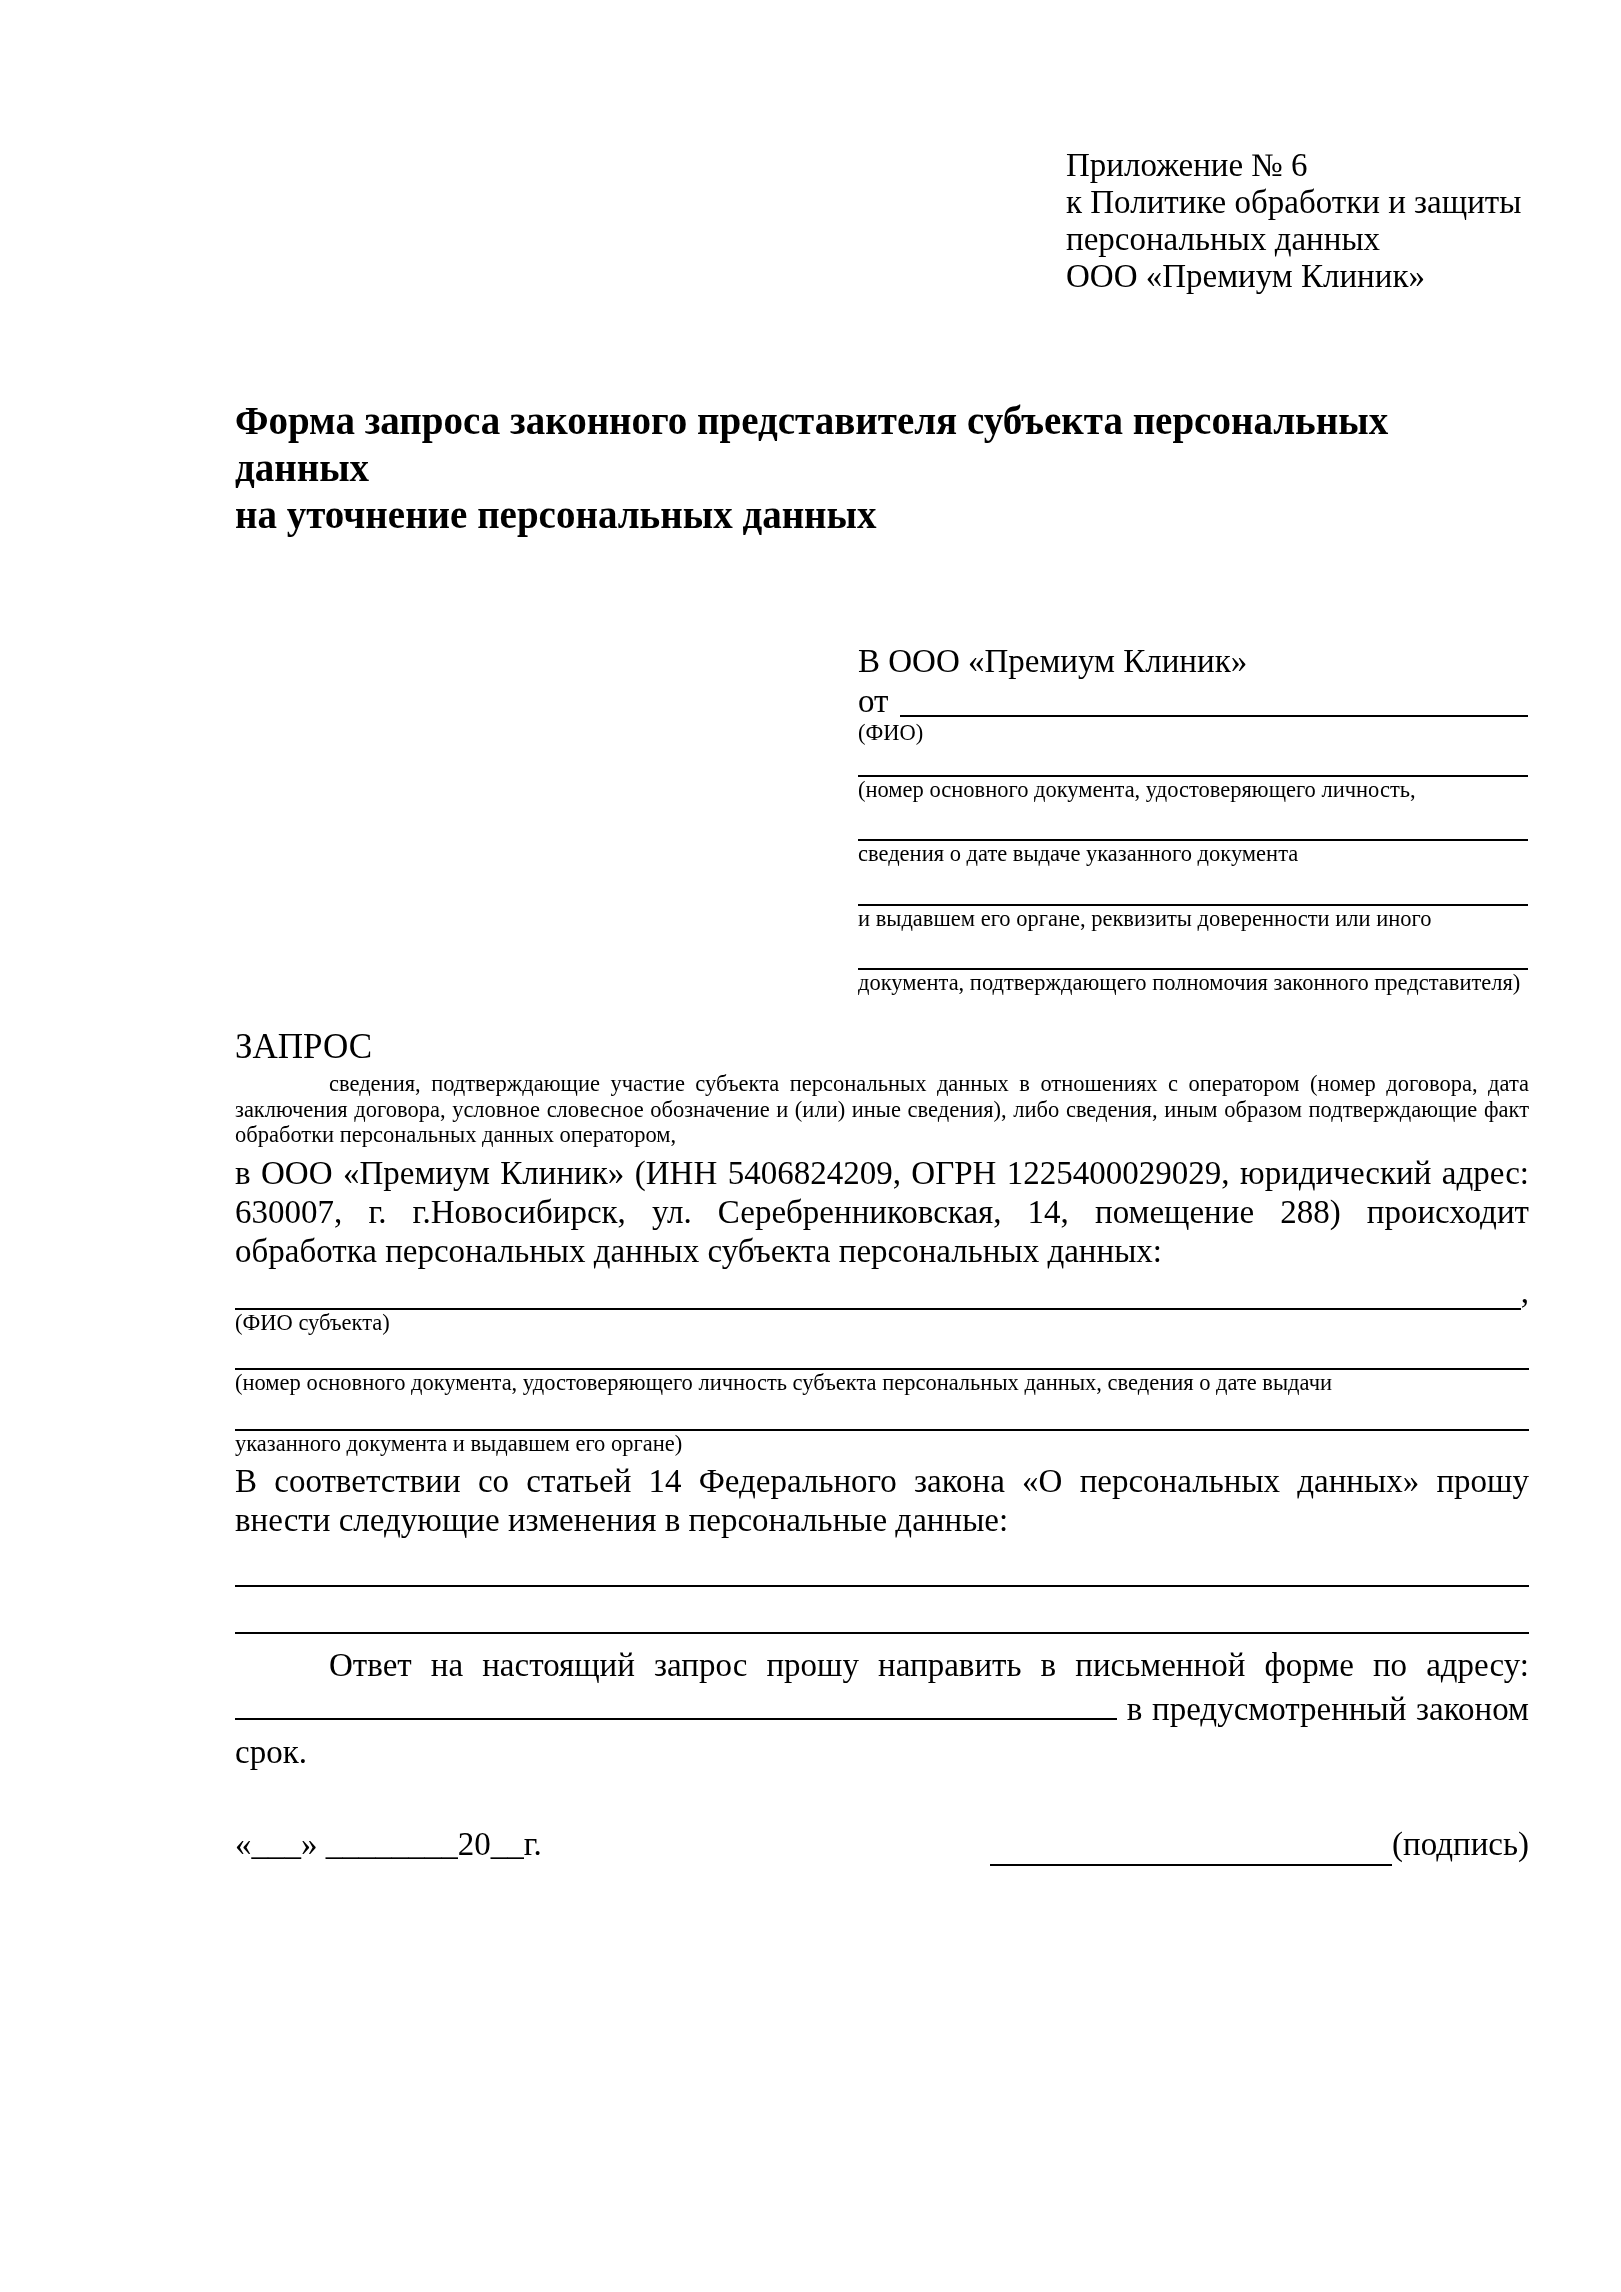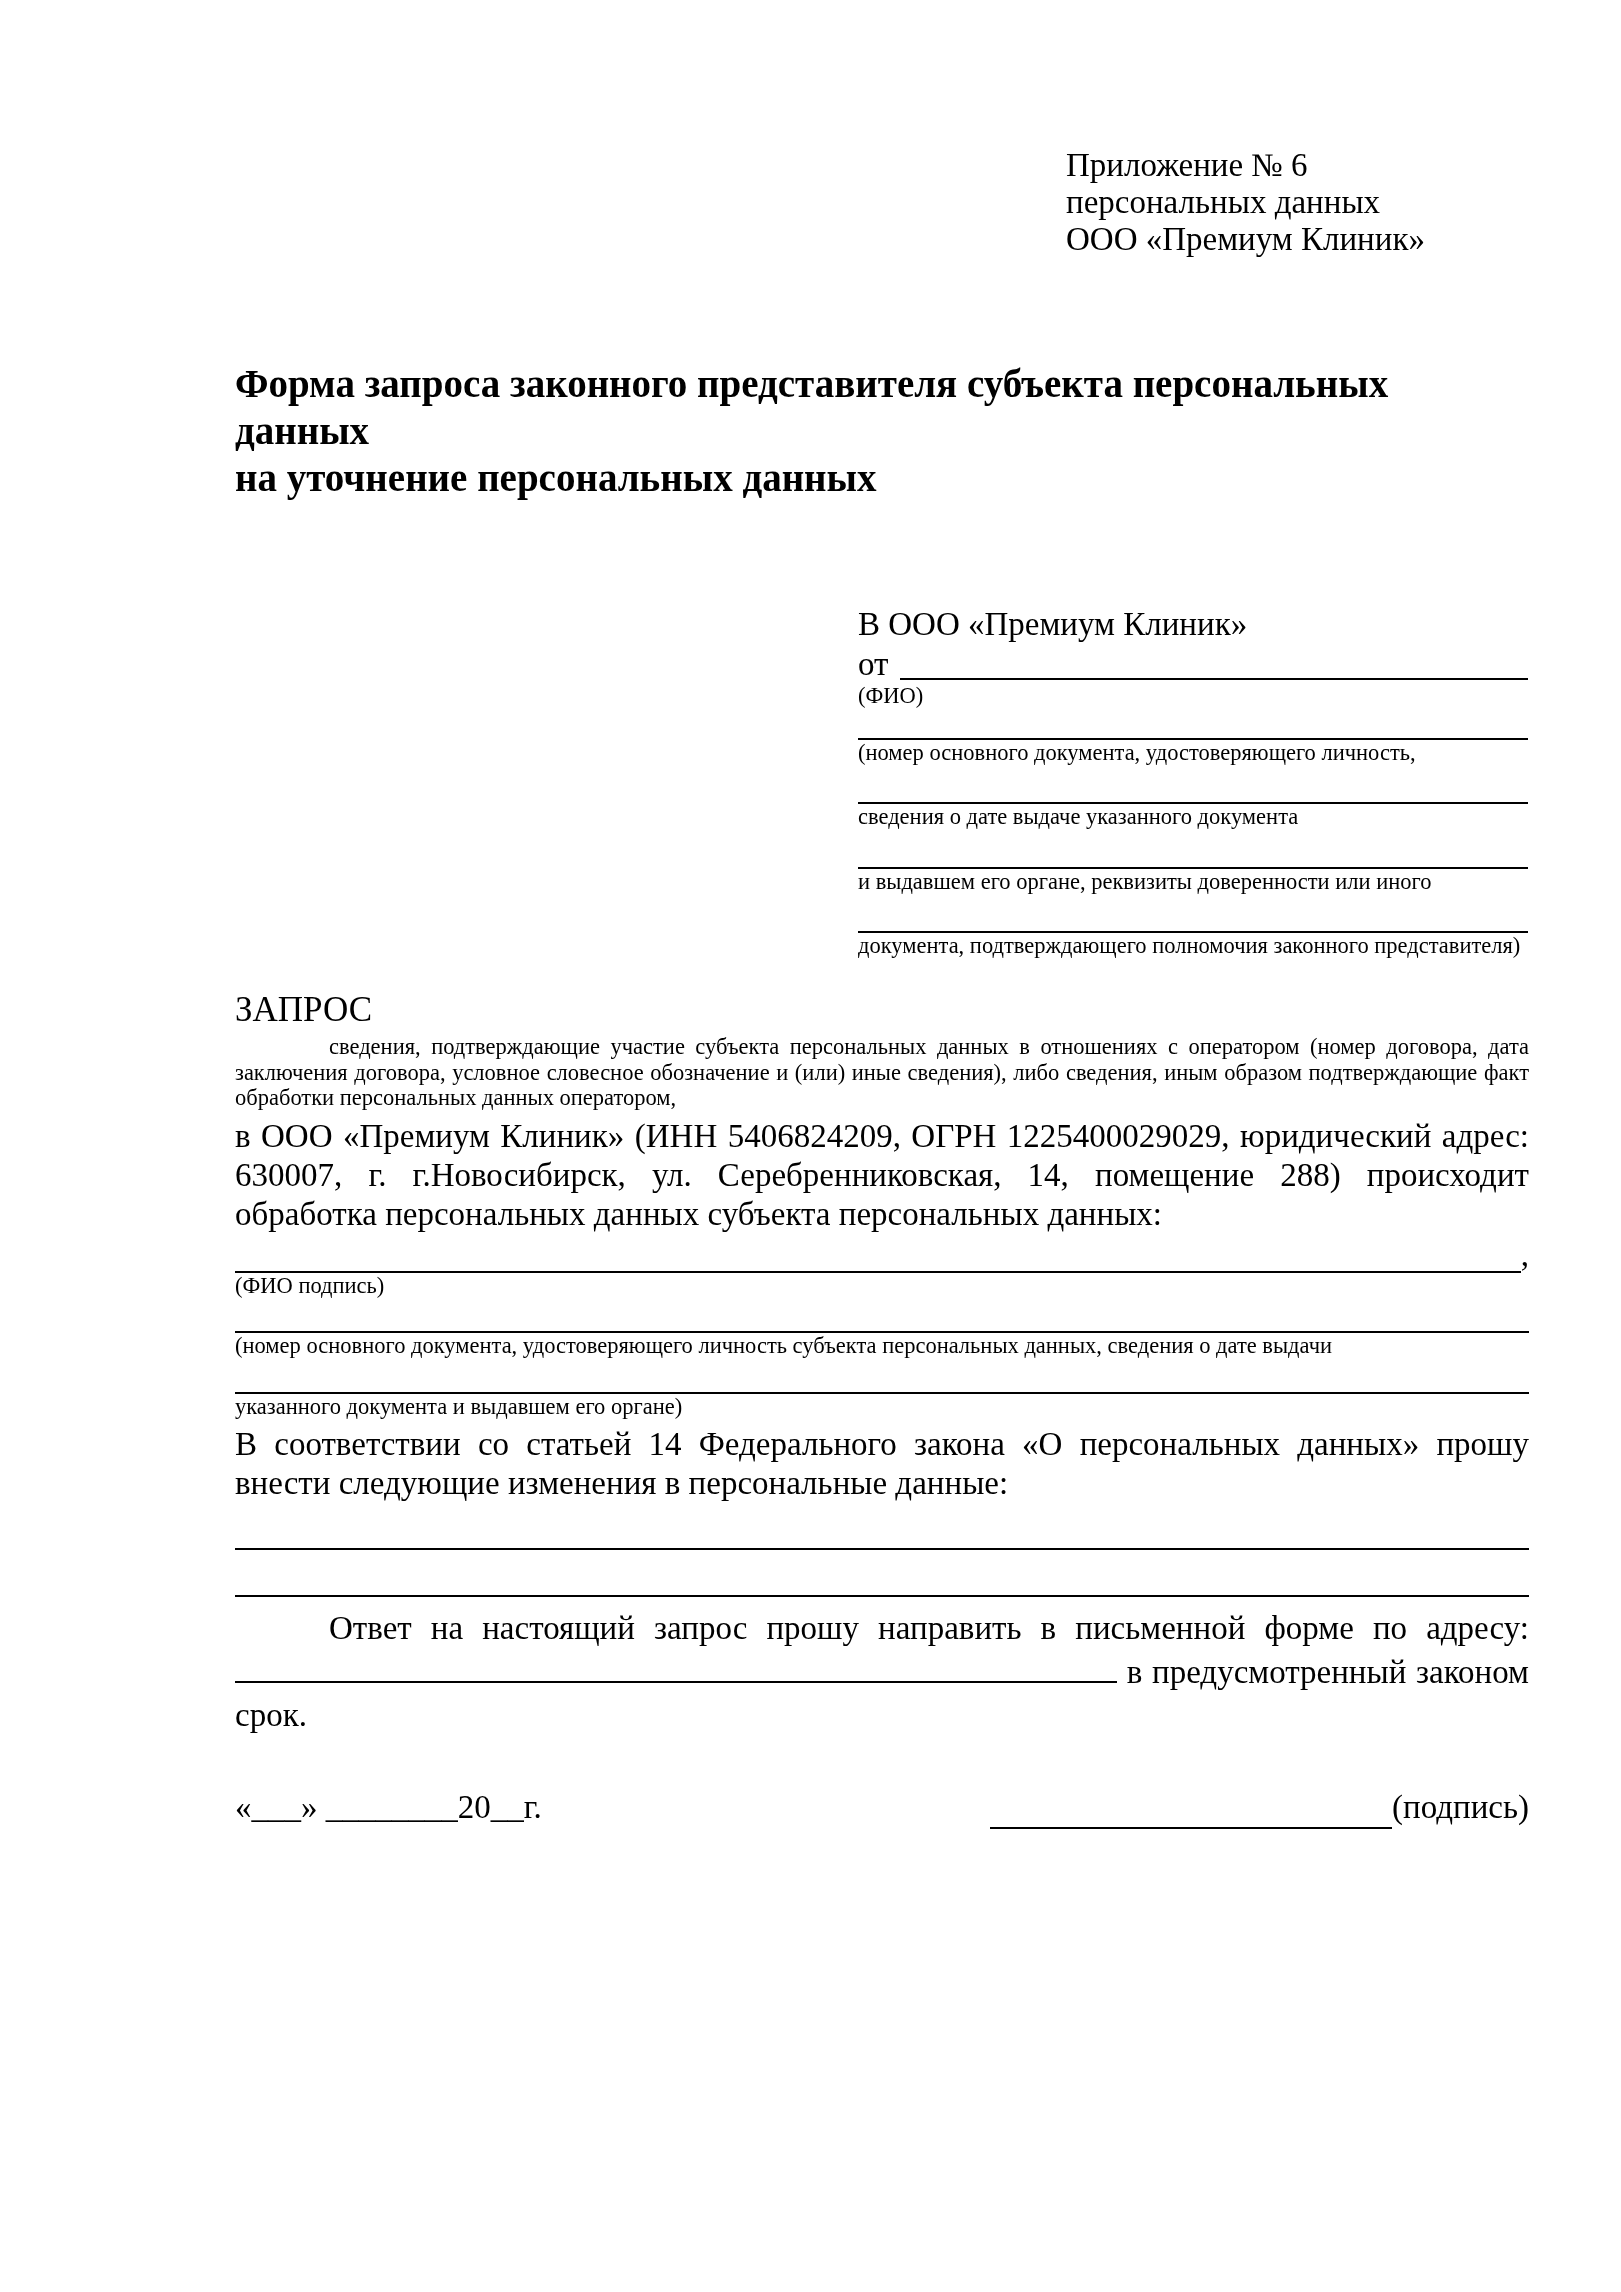--- a/index.html
+++ b/index.html
@@ -148,20 +148,21 @@
     border-bottom: 2.9px solid #000;
   }
 </style>
 </head>
 <body>
 
 <div class="page">
 
   <div class="appendix">
     <div>Приложение № 6</div>
+    <div>к Политике обработки и защиты</div>
     <div>персональных данных</div>
     <div>ООО «Премиум Клиник»</div>
   </div>
 
   <div class="title">
     <div>Форма запроса законного представителя субъекта персональных данных</div>
     <div>на уточнение персональных данных</div>
   </div>
 
   <div class="addressee">
@@ -188,21 +189,21 @@
   <div class="zapros">ЗАПРОС</div>
 
   <div class="cap basis-cap">сведения, подтверждающие участие субъекта персональных данных в отношениях с оператором (номер договора, дата заключения договора, условное словесное обозначение и (или) иные сведения), либо сведения, иным образом подтверждающие факт обработки персональных данных оператором,</div>
 
   <p class="body-para">в ООО «Премиум Клиник» (ИНН 5406824209, ОГРН 1225400029029, юридический адрес: 630007, г. г.Новосибирск, ул. Серебренниковская, 14, помещение 288) происходит обработка персональных данных субъекта персональных данных:</p>
 
   <div class="subject-row">
     <span class="fill"></span>
     <span>,</span>
   </div>
-  <div class="cap center">(ФИО подпись)</div>
+  <div class="cap center">(ФИО субъекта)</div>
 
   <div class="doc-line"></div>
   <div class="cap center">(номер основного документа, удостоверяющего личность субъекта персональных данных, сведения о дате выдачи</div>
 
   <div class="doc-line"></div>
   <div class="cap center">указанного документа и выдавшем его органе)</div>
 
   <p class="body-para law-para">В соответствии со статьей 14 Федерального закона «О персональных данных» прошу внести следующие изменения в персональные данные:</p>
 
   <div class="blank-line"></div>

